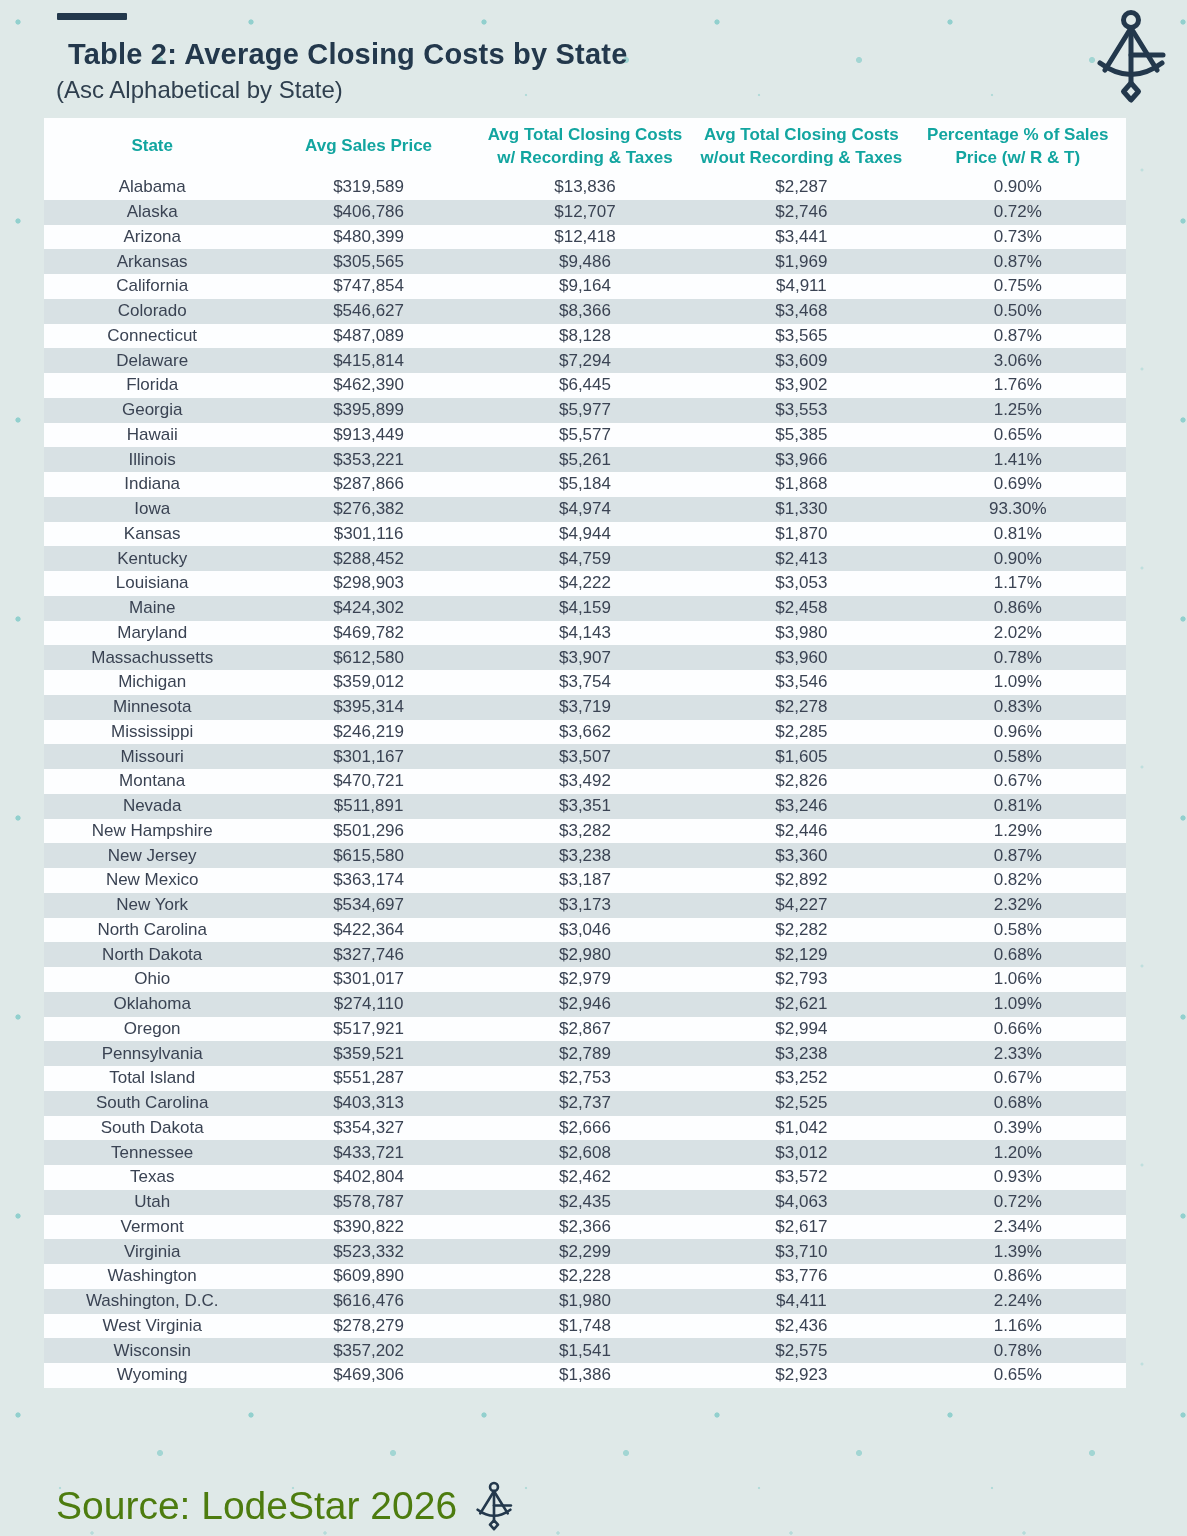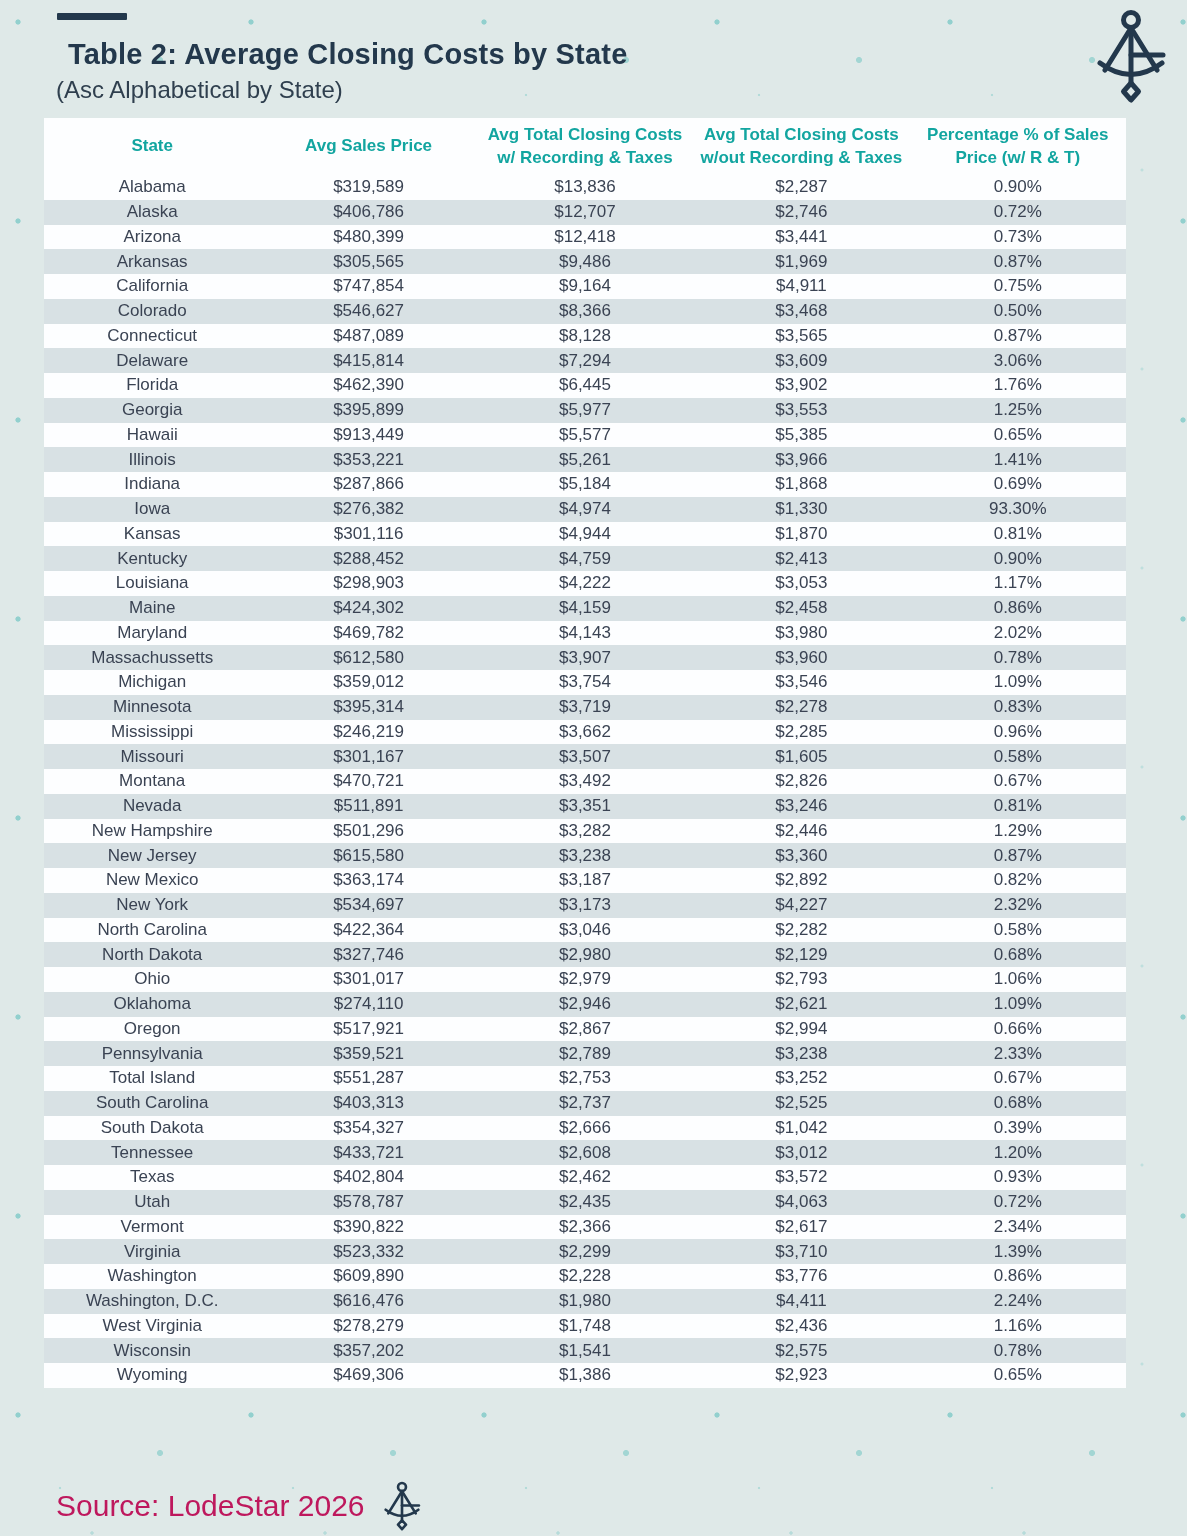--- a/index.html
+++ b/index.html
@@ -79,23 +79,23 @@
   table.costs tbody tr:nth-child(odd)  td { background: #fdfeff; }
   table.costs tbody tr:nth-child(even) td { background: #d8e1e4; }
   .source-row {
     position: absolute;
     left: 56px; top: 1478px;
     display: flex;
     align-items: center;
     gap: 18px;
   }
   .source-text {
-    font-size: 30px;
+    font-size: 39px;
     font-weight: 500;
-    color: #be185d;
+    color: #4d7c0f;
   }
   .logo-small { width: 38px; height: 56px; }
 </style>
 </head>
 <body>
 
 <div class="title-dash"></div>
 
 <h1 class="page-title">Table 2: Average Closing Costs by State</h1>
 <div class="page-subtitle">(Asc Alphabetical by State)</div>

